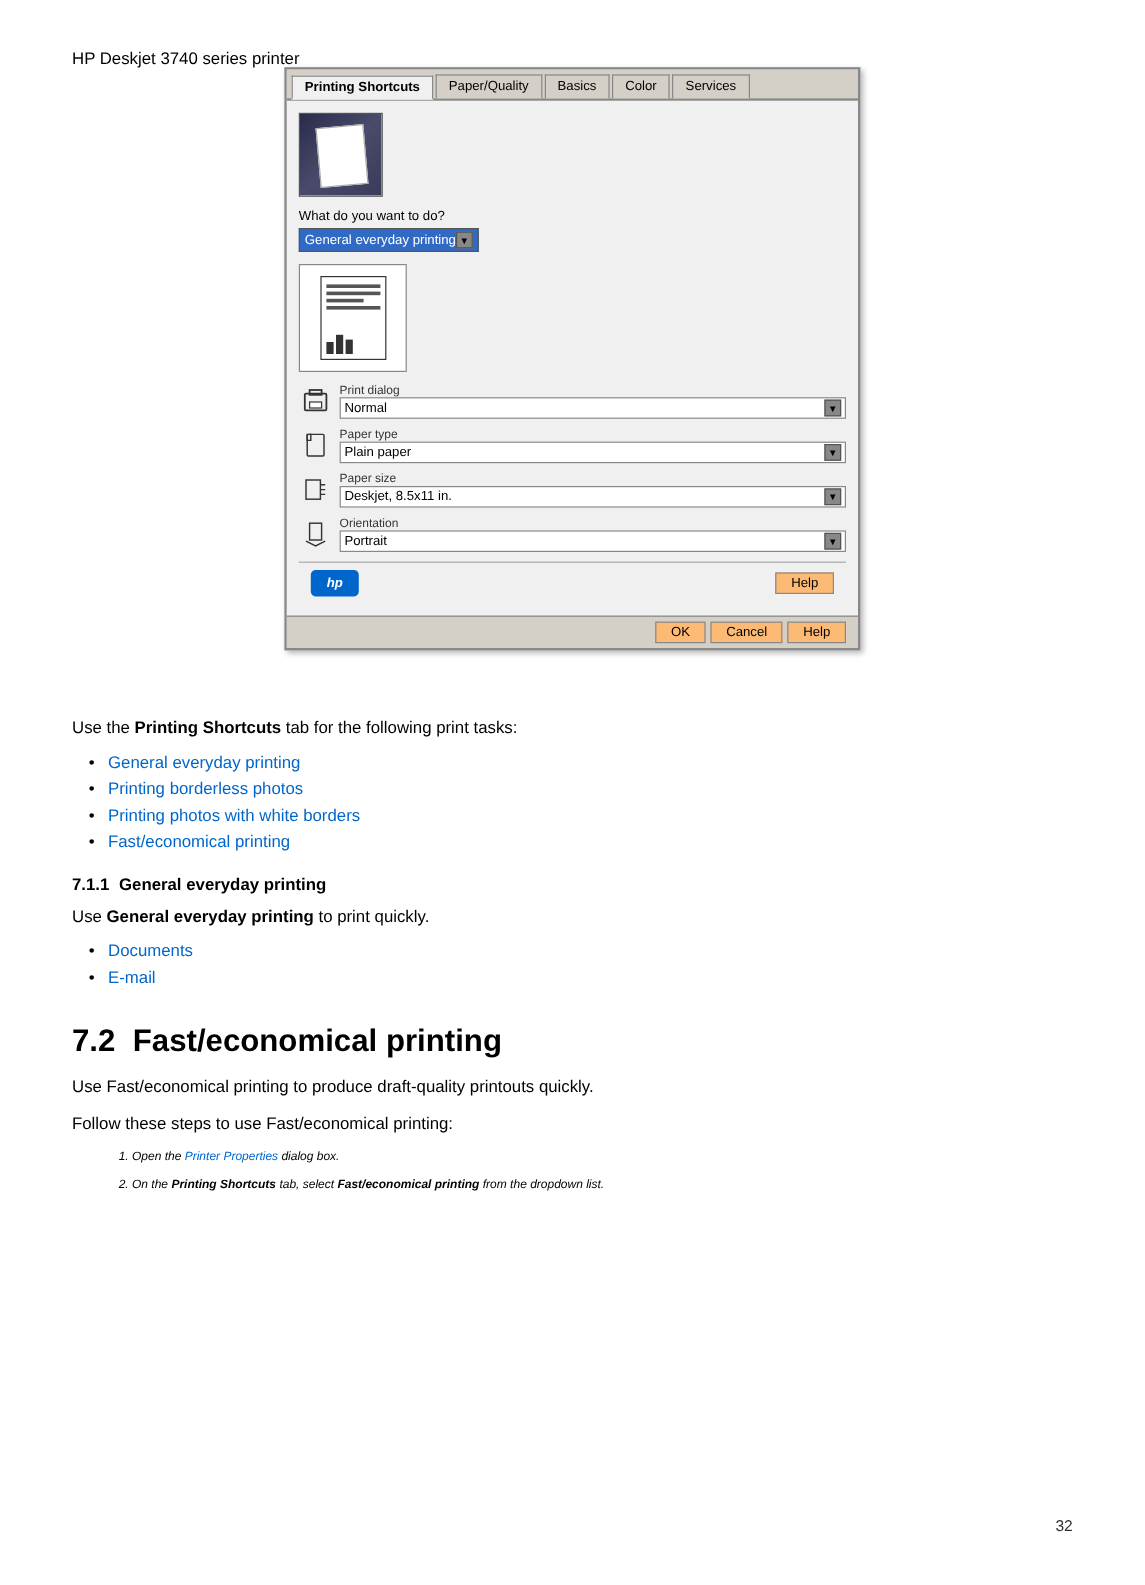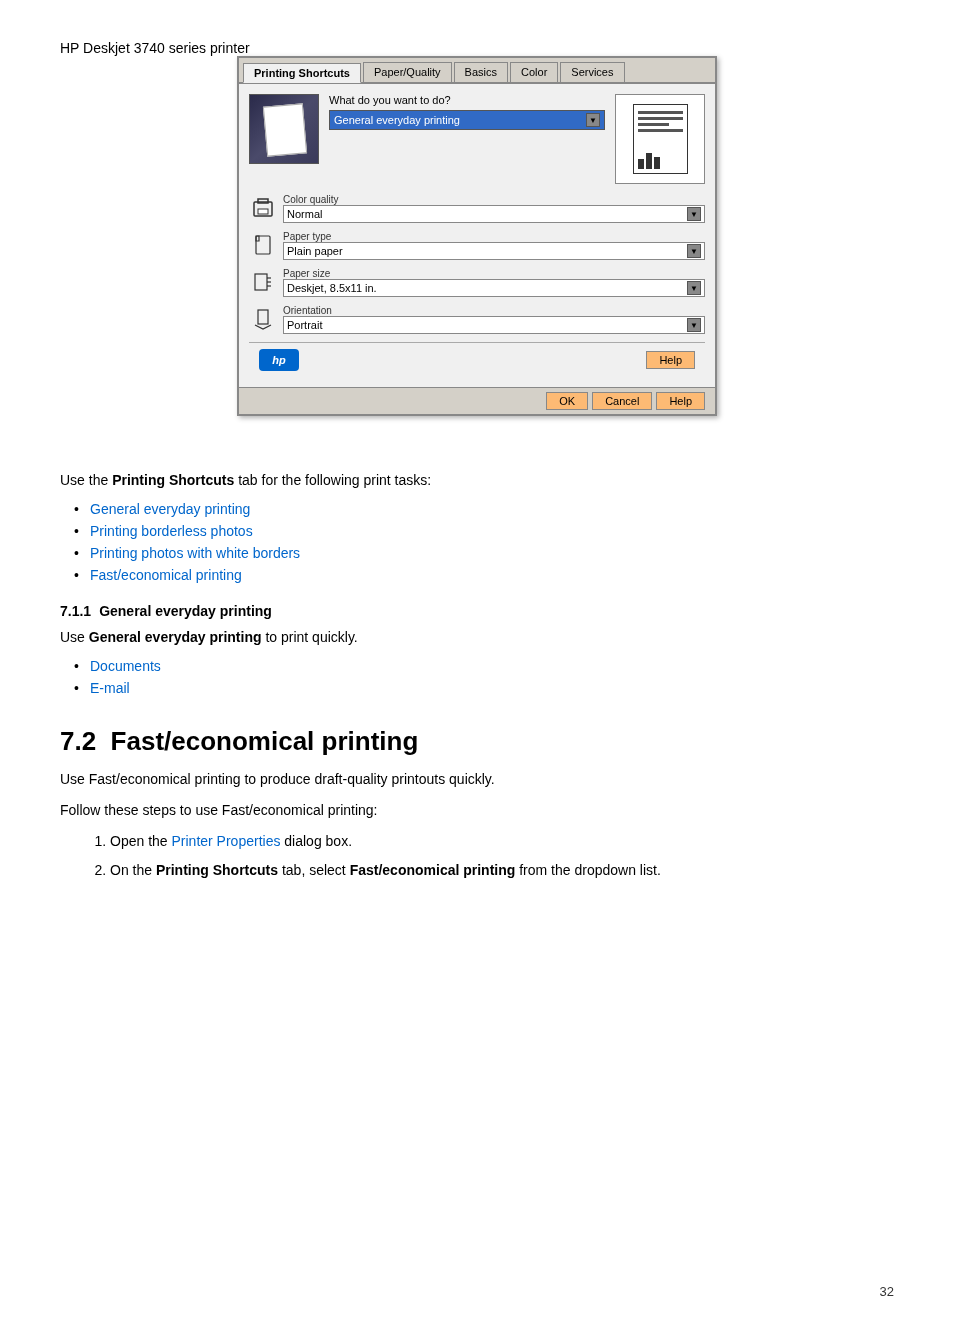--- a/index.html
+++ b/index.html
@@ -51,20 +51,21 @@
     .dialog-body {
       padding: 10px;
       background: #f0f0f0;
     }
 
     .dialog-top-row {
       display: flex;
       align-items: flex-start;
       gap: 10px;
       margin-bottom: 10px;
+      flex-direction: column;
     }
 
     .dialog-thumbnail {
       width: 70px;
       height: 70px;
       background: #3a3a5a;
       border: 1px solid #555;
       flex-shrink: 0;
       position: relative;
       overflow: hidden;
@@ -295,22 +296,23 @@
       position: absolute;
       left: -16px;
     }
 
     ol {
       margin: 0 0 15px 50px;
     }
 
     ol li {
       margin-bottom: 8px;
-      font-size: 14px;
+      font-size: 10px;
       line-height: 1.5;
+      font-style: italic;
     }
 
     .link {
       color: #0066cc;
       text-decoration: none;
       cursor: pointer;
     }
 
     .section-heading {
       font-size: 14px;
@@ -326,21 +328,21 @@
 
     .major-heading {
       font-size: 26px;
       font-weight: bold;
       margin: 30px 0 12px 0;
       border-bottom: none;
     }
 
     .page-number {
       position: absolute;
-      bottom: 22px;
+      bottom: 42px;
       right: 60px;
       font-size: 13px;
       color: #333;
     }
 
     .dialog-wrapper {
       display: flex;
       justify-content: center;
       margin-bottom: 24px;
     }
@@ -402,21 +404,21 @@
 
           <div class="control-group">
             <div class="control-icon">
               <svg width="24" height="24" viewBox="0 0 24 24">
                   <rect x="3" y="6" width="18" height="14" rx="1" fill="none" stroke="#333" stroke-width="1.5"></rect>
                   <rect x="7" y="3" width="10" height="4" fill="none" stroke="#333" stroke-width="1.5"></rect>
                   <rect x="7" y="13" width="10" height="5" fill="#fff" stroke="#333" stroke-width="1"></rect>
                 </svg>
             </div>
             <div class="control-content">
-              <div class="control-label">Color quality</div>
+              <div class="control-label">Print dialog</div>
               <div class="control-dropdown-row">
                 <div class="select-box">
                   <span>Normal</span>
                   <span class="dropdown-arrow">▼</span>
                 </div>
               </div>
             </div>
           </div>
 
           <div class="control-group">

